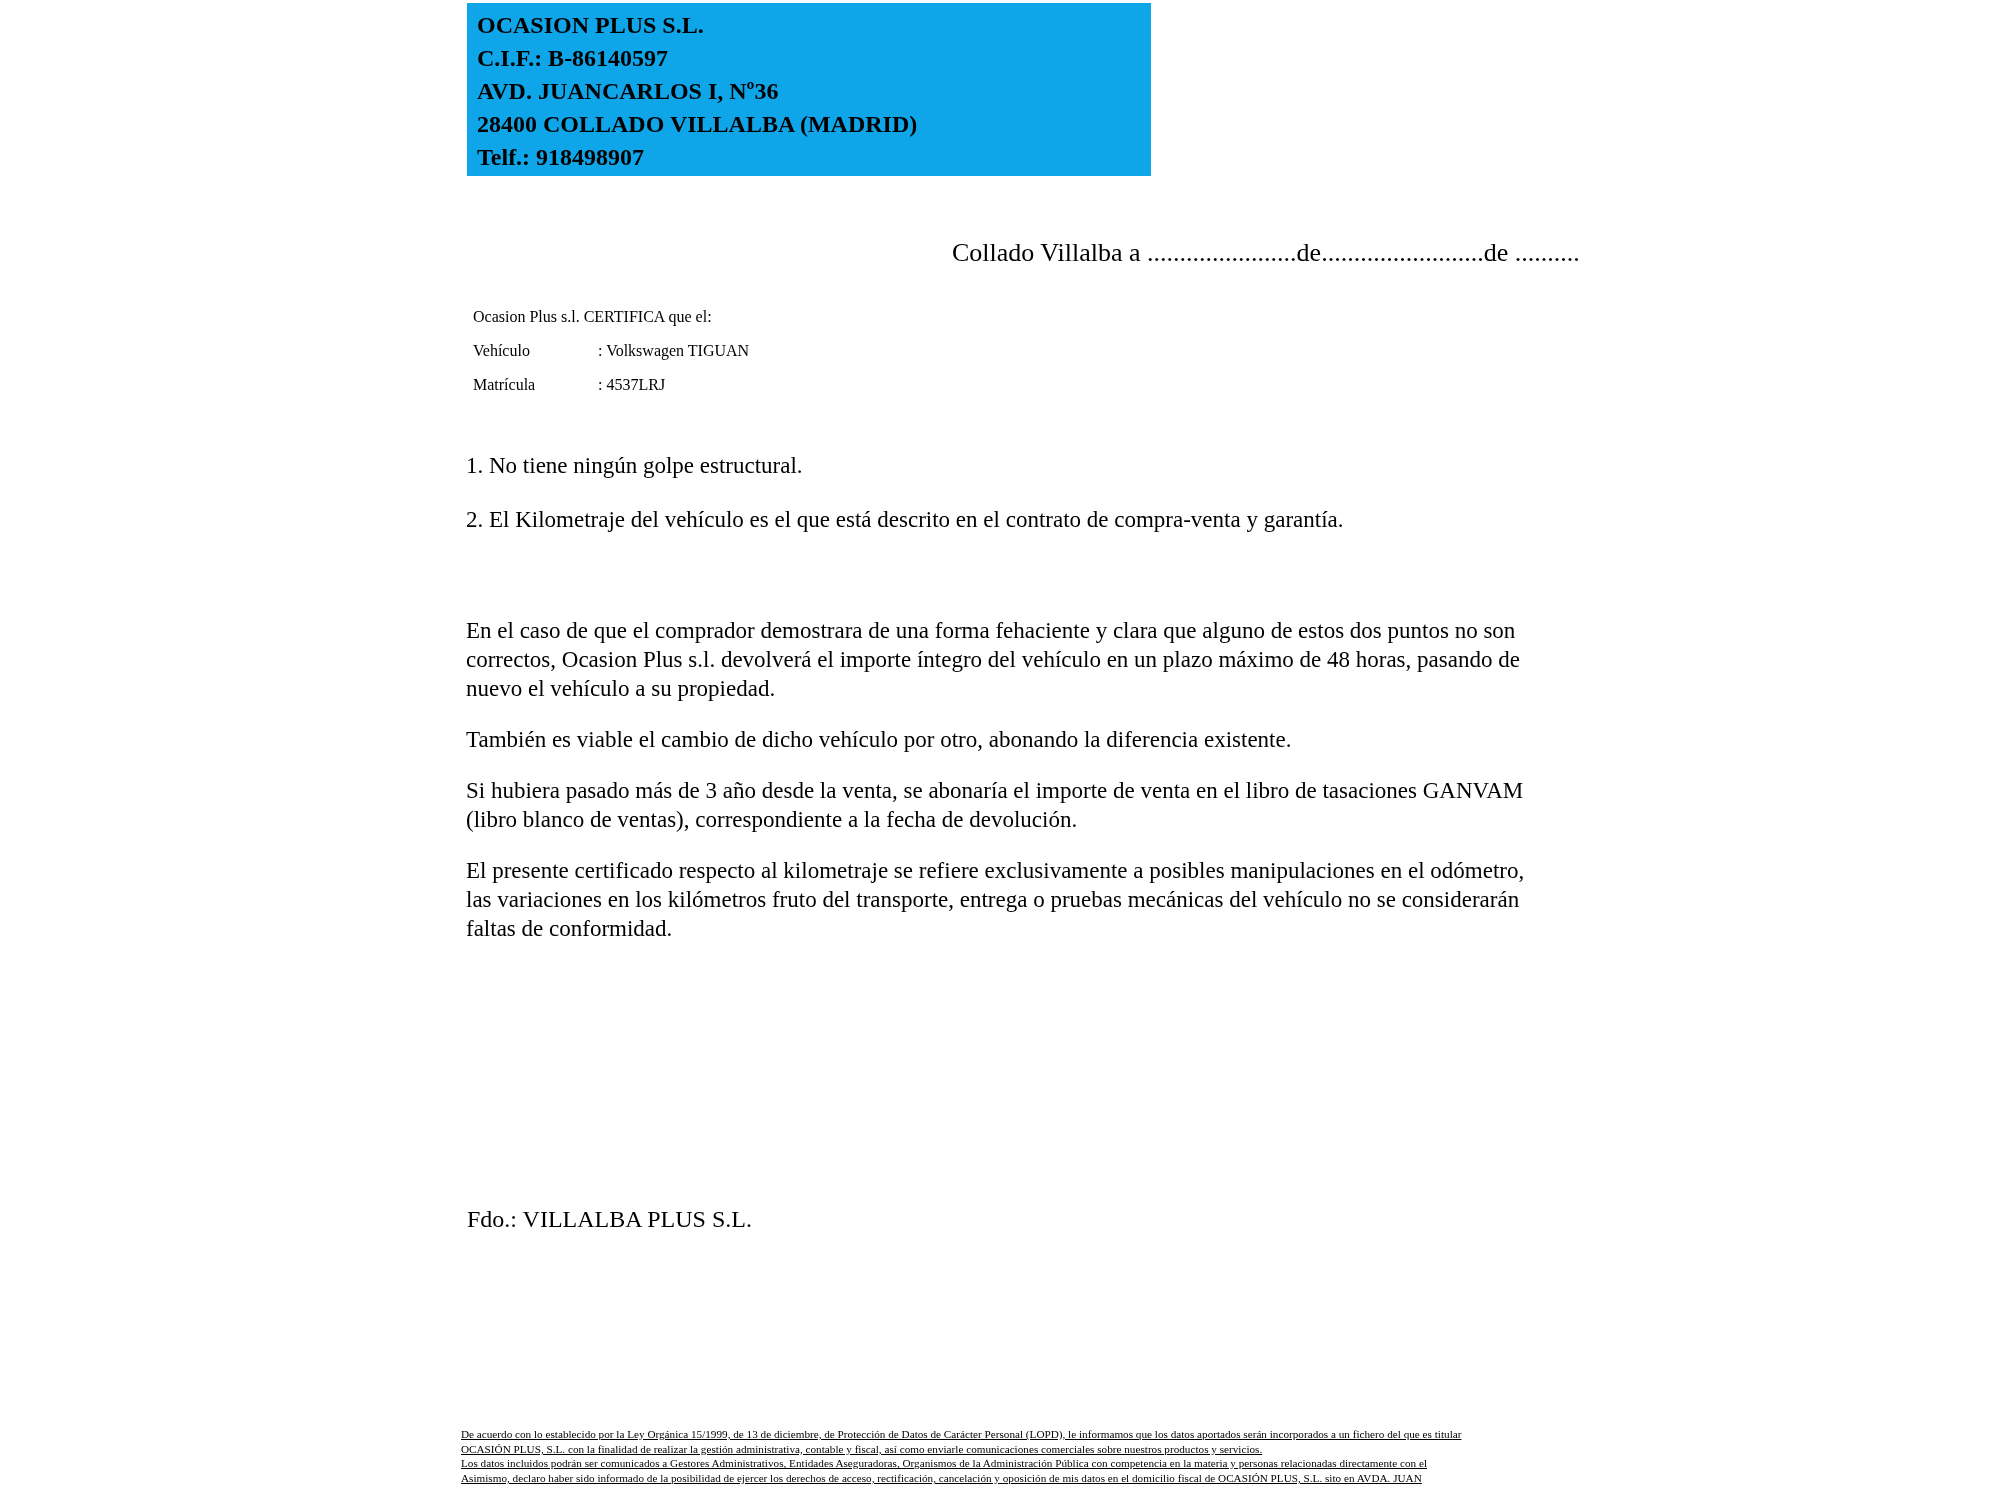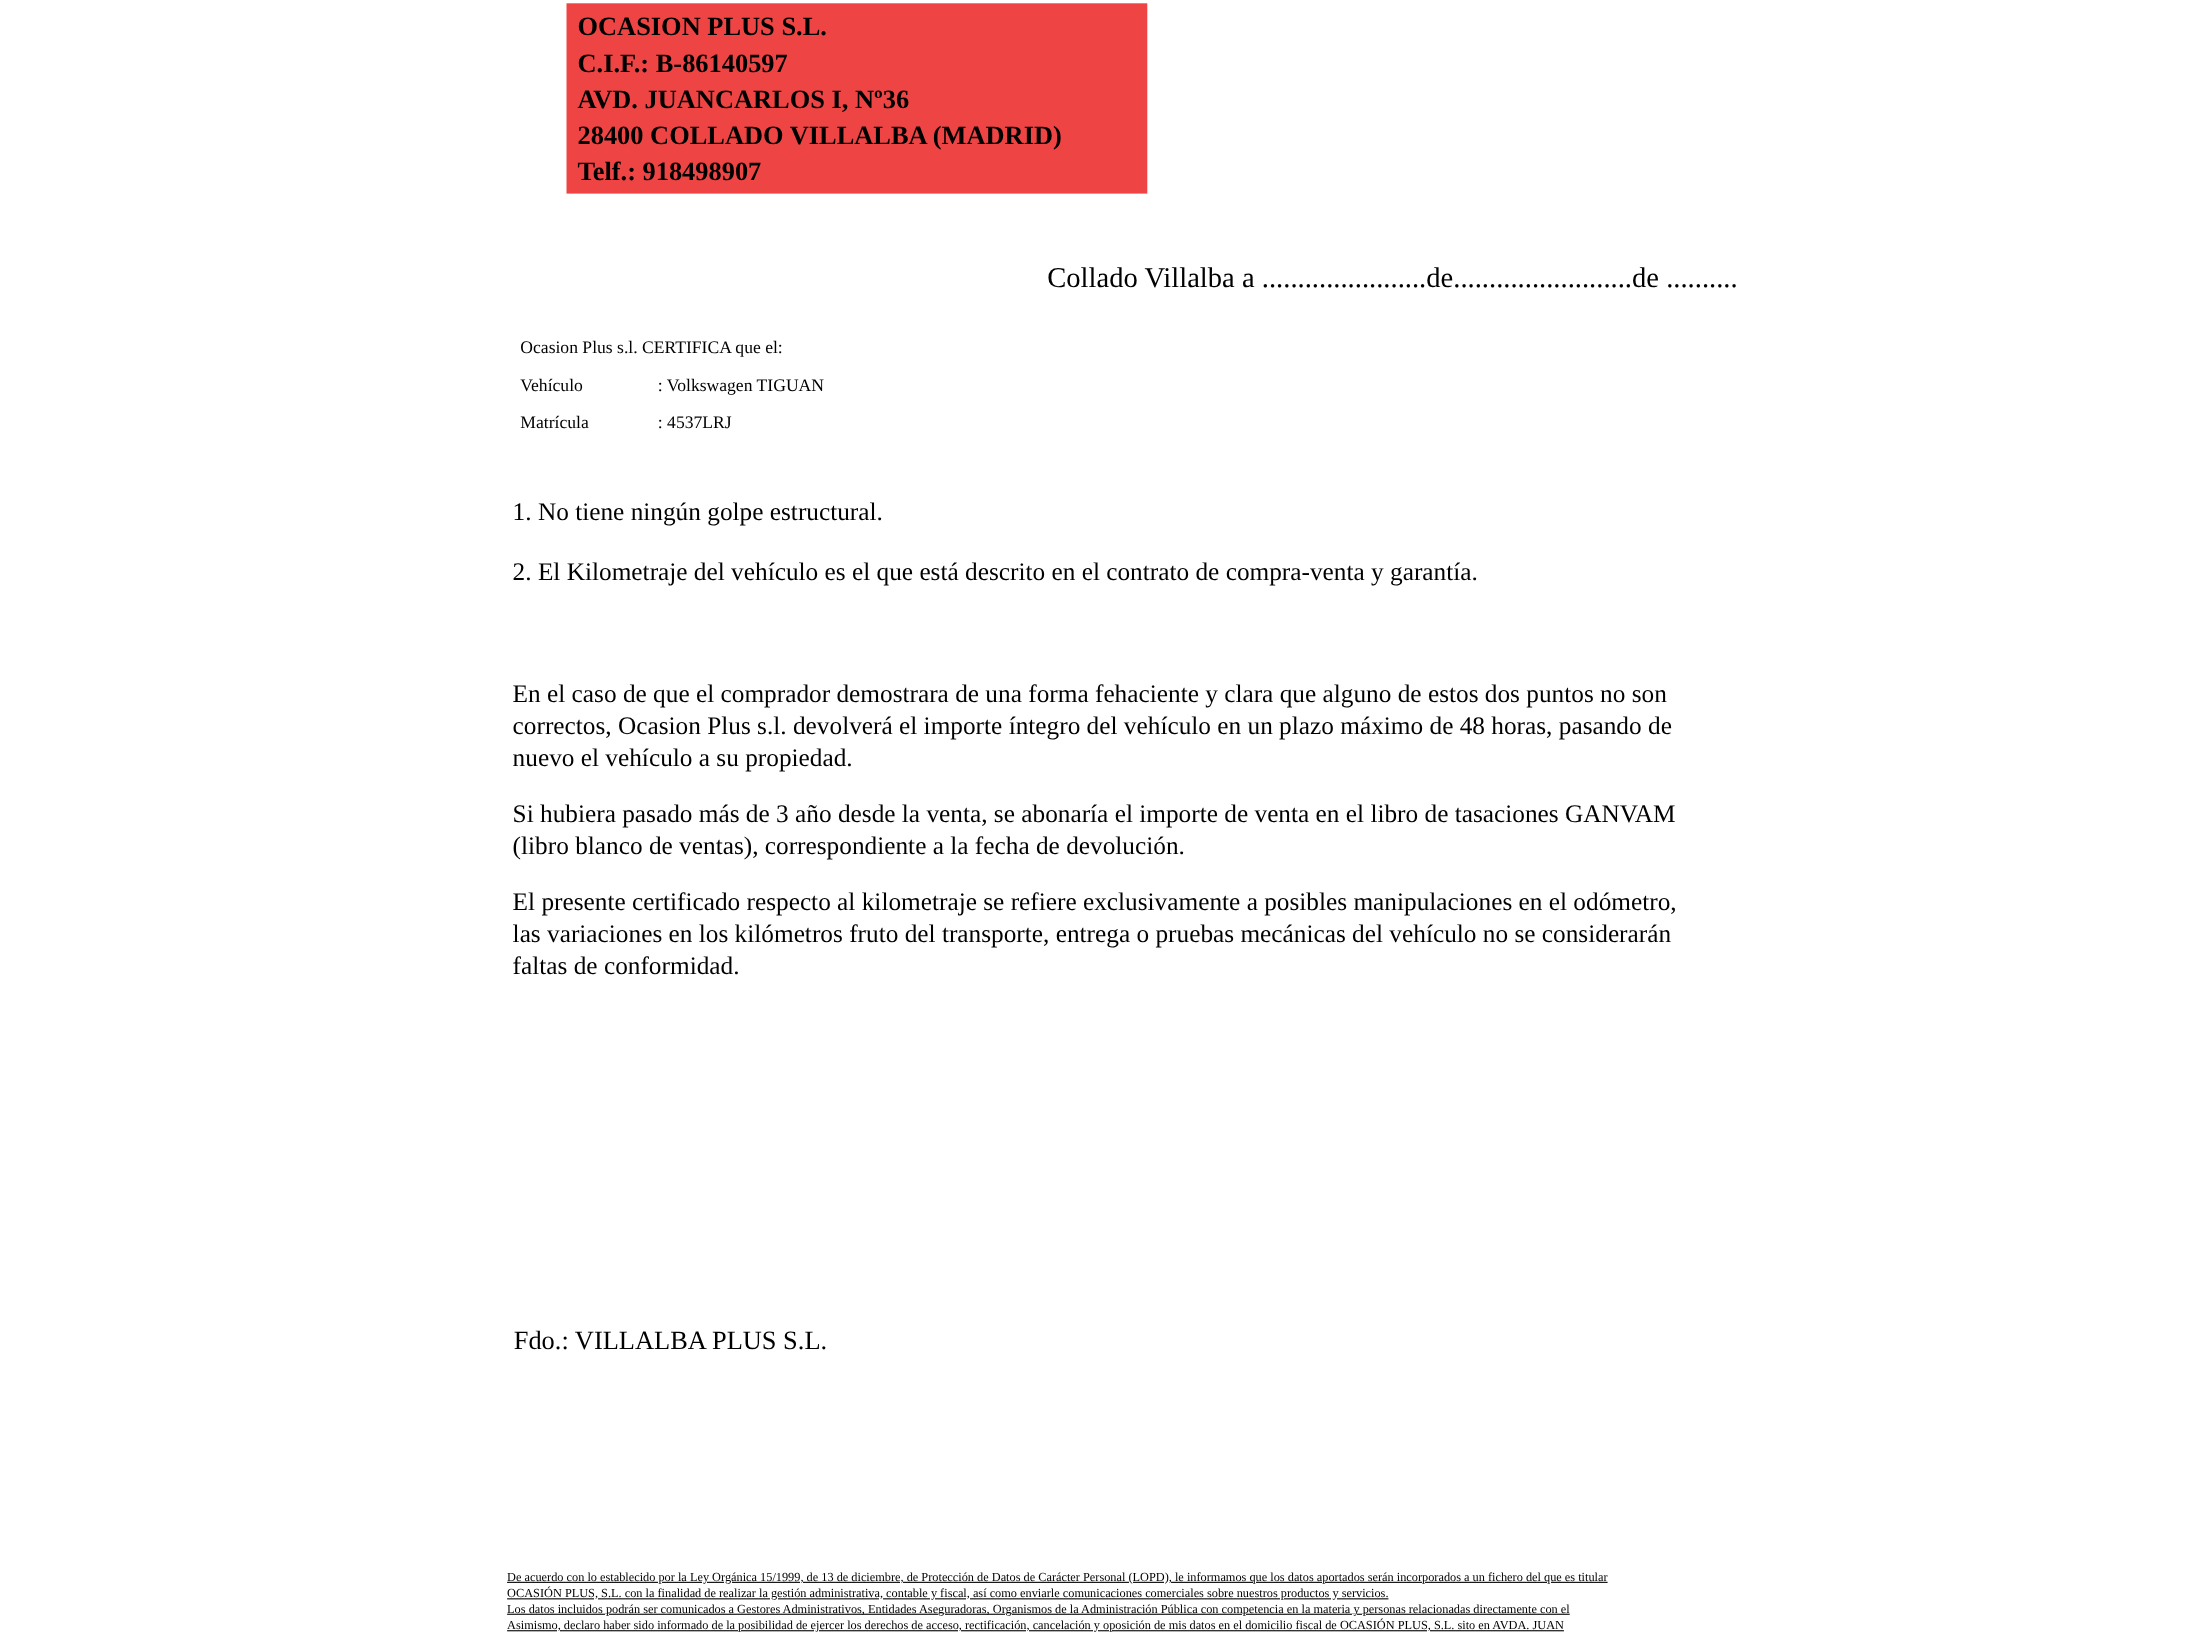--- a/index.html
+++ b/index.html
@@ -13,26 +13,25 @@
     position: relative;
     font-family: "Liberation Serif", "DejaVu Serif", serif;
     color: #000000;
     overflow: hidden;
   }
 
   .header-box {
     position: absolute;
     left: 467px;
     top: 3px;
-    width: 528px;
+    width: 684px;
     height: 173px;
-    background: #ef4444;
+    background: #0ea5e9;
     padding: 6px 0 0 10px;
     box-sizing: border-box;
-    margin-left: 48px;
   }
   .header-line {
     font-size: 24px;
     font-weight: bold;
     line-height: 33px;
     white-space: nowrap;
   }
 
   .date-line {
     position: absolute;
@@ -123,20 +122,21 @@
     <div class="cert-row">
       <span class="cert-label">Matrícula</span><span class="cert-value">: 4537LRJ</span>
     </div>
   </div>
 
   <div class="point point-1">1. No tiene ningún golpe estructural.</div>
   <div class="point point-2">2. El Kilometraje del vehículo es el que está descrito en el contrato de compra-venta y garantía.</div>
 
   <div class="paragraphs">
     <p>En el caso de que el comprador demostrara de una forma fehaciente y clara que alguno de estos dos puntos no son correctos, Ocasion Plus s.l. devolverá el importe íntegro del vehículo en un plazo máximo de 48 horas, pasando de nuevo el vehículo a su propiedad.</p>
+    <p>También es viable el cambio de dicho vehículo por otro, abonando la diferencia existente.</p>
     <p>Si hubiera pasado más de 3 año desde la venta, se abonaría el importe de venta en el libro de tasaciones GANVAM (libro blanco de ventas), correspondiente a la fecha de devolución.</p>
     <p>El presente certificado respecto al kilometraje se refiere exclusivamente a posibles manipulaciones en el odómetro, las variaciones en los kilómetros fruto del transporte, entrega o pruebas mecánicas del vehículo no se considerarán faltas de conformidad.</p>
   </div>
 
   <div class="signature">Fdo.: VILLALBA PLUS S.L.</div>
 
   <div class="legal-footer">
     <div class="footer-line">De acuerdo con lo establecido por la Ley Orgánica 15/1999, de 13 de diciembre, de Protección de Datos de Carácter Personal (LOPD), le informamos que los datos aportados serán incorporados a un fichero del que es titular</div>
     <div class="footer-line">OCASIÓN PLUS, S.L. con la finalidad de realizar la gestión administrativa, contable y fiscal, así como enviarle comunicaciones comerciales sobre nuestros productos y servicios.</div>
     <div class="footer-line">Los datos incluidos podrán ser comunicados a Gestores Administrativos, Entidades Aseguradoras, Organismos de la Administración Pública con competencia en la materia y personas relacionadas directamente con el</div>

